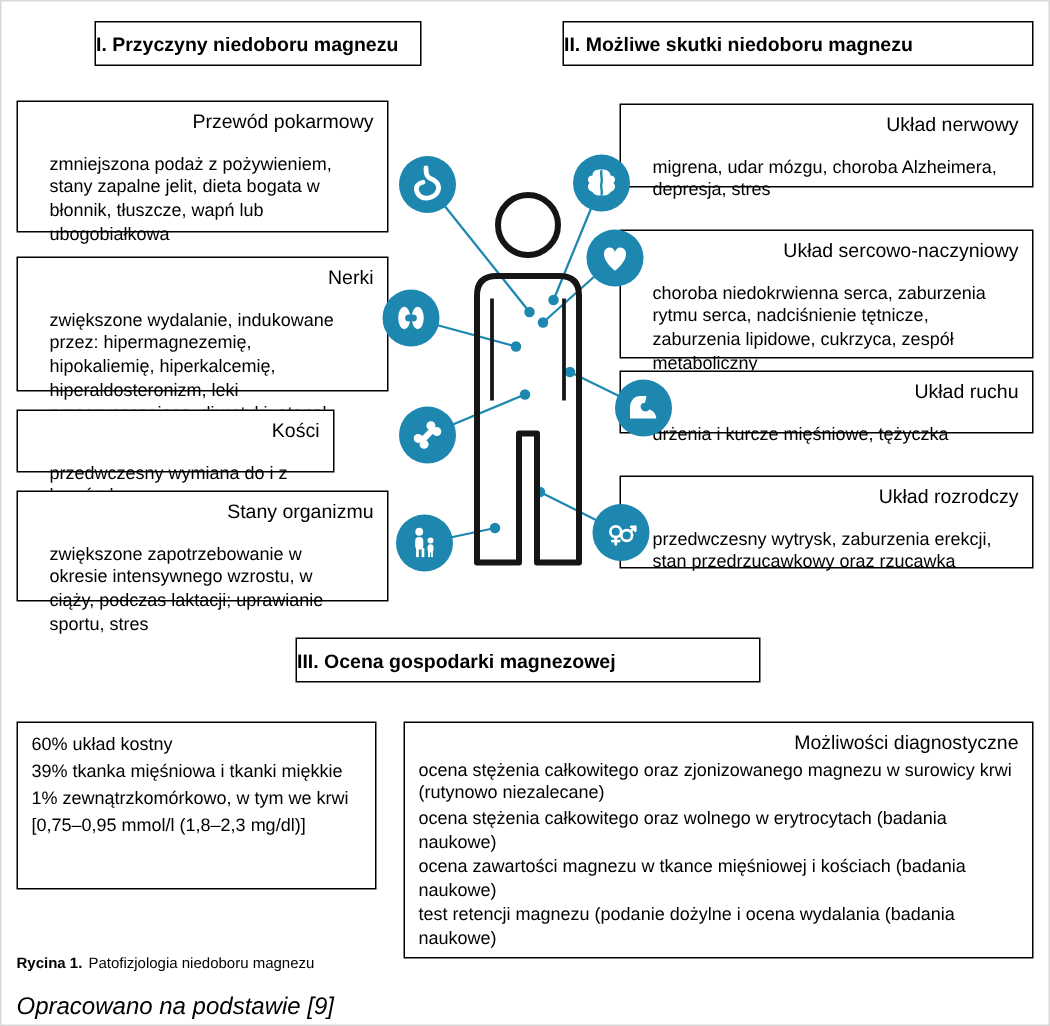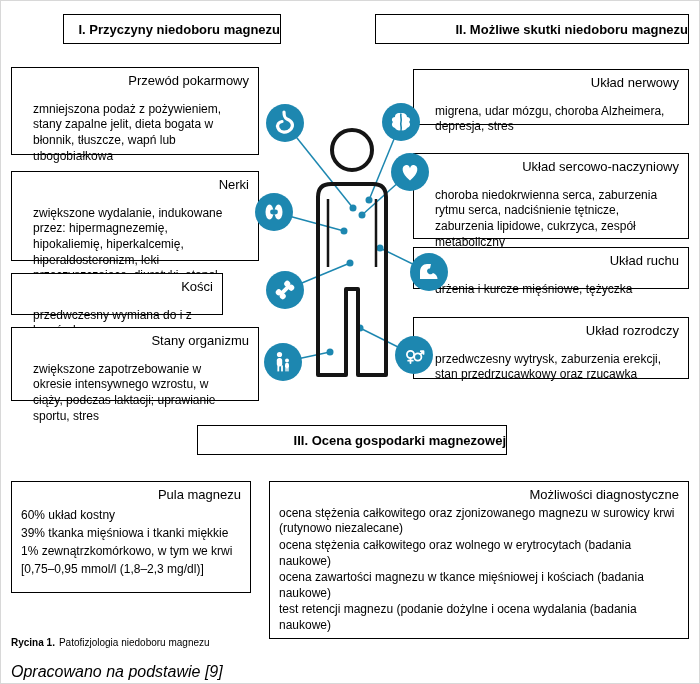--- a/index.html
+++ b/index.html
@@ -4,21 +4,21 @@
 <style>
   html,body{margin:0;padding:0;background:#fff;}
   .canvas{
     position:relative;width:700px;height:684px;background:#fff;
     font-family:"Liberation Sans","DejaVu Sans",sans-serif;color:#000;
     border:1px solid #d8d8d8;box-sizing:border-box;overflow:hidden;
     --accent:#1d87b0;--ink:#151515;
   }
   .header-box{
     position:absolute;border:1.4px solid #000;background:#fff;
-    display:flex;align-items:center;justify-content:flex-end;
+    display:flex;align-items:center;justify-content:flex-start;
     font-weight:bold;font-size:13px;box-sizing:border-box;z-index:2;
   }
   .box{
     position:absolute;border:1px solid #000;background:#fff;
     padding:5px 9px;box-sizing:border-box;font-size:12px;line-height:1.3;z-index:2;
   }
   .box .title{font-weight:normal;font-size:13px;text-align:right;margin:0 0 2px 0;}
   .box .body-text{margin:12px;}
   .box.center .body-text{text-align:left;}
   .pool-line{margin:0;line-height:1.5;}
@@ -75,21 +75,20 @@
   <div class="box center" style="left:412px;top:246px;width:276px;height:42px;">
     <p class="title">Układ ruchu</p>
     <p class="body-text">drżenia i kurcze mięśniowe, tężyczka</p>
   </div>
   <div class="box center" style="left:412px;top:316px;width:276px;height:62px;">
     <p class="title">Układ rozrodczy</p>
     <p class="body-text">przedwczesny wytrysk, zaburzenia erekcji, stan przedrzucawkowy oraz rzucawka</p>
   </div>
 
   <div class="box" style="left:10px;top:480px;width:240px;height:112px;">
-    <p class="title">Pula magnezu</p>
     <p class="pool-line">60% układ kostny</p>
     <p class="pool-line">39% tkanka mięśniowa i tkanki miękkie</p>
     <p class="pool-line">1% zewnątrzkomórkowo, w tym we krwi</p>
     <p class="pool-line">[0,75–0,95 mmol/l (1,8–2,3 mg/dl)]</p>
   </div>
   <div class="box" style="left:268px;top:480px;width:420px;height:158px;">
     <p class="title">Możliwości diagnostyczne</p>
     <p class="diag-line">ocena stężenia całkowitego oraz zjonizowanego magnezu w surowicy krwi (rutynowo niezalecane)</p>
     <p class="diag-line">ocena stężenia całkowitego oraz wolnego w erytrocytach (badania naukowe)</p>
     <p class="diag-line">ocena zawartości magnezu w tkance mięśniowej i kościach (badania naukowe)</p>

